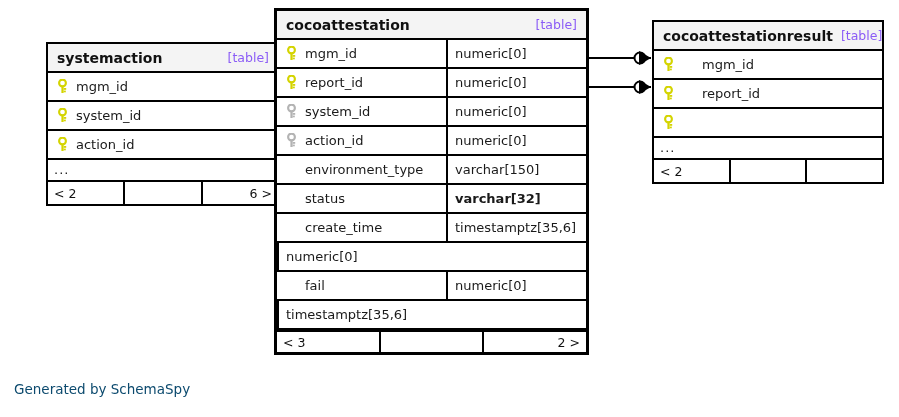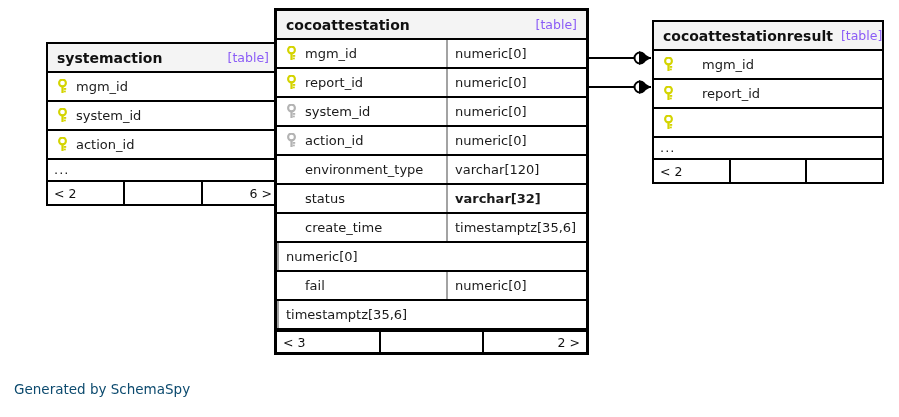--- a/index.html
+++ b/index.html
@@ -90,21 +90,21 @@
     min-width: 0;
   }
   .cell-type {
     box-sizing: border-box;
     display: flex;
     align-items: center;
     padding-left: 7px;
     font-size: 13px;
     color: #1a1a1a;
     white-space: nowrap;
-    border-left: 2px solid #a3a3a3;
+    border-left: 2px solid #000000;
   }
 
   .name-text { display: inline-block; }
 
   
   .keyicon {
     width: 13px;
     min-width: 13px;
     height: 15px;
     margin-right: 7px;
@@ -333,21 +333,21 @@
         <span class="name-text">action_id</span>
       </div>
       <div class="cell-type" style="width:140px;">numeric[0]</div>
     </div>
 
     <div class="tbl-row">
       <div class="cell-name">
         <span class="keyspace"></span>
         <span class="name-text">environment_type</span>
       </div>
-      <div class="cell-type" style="width:140px;">varchar[120]</div>
+      <div class="cell-type" style="width:140px;">varchar[150]</div>
     </div>
 
     <div class="tbl-row">
       <div class="cell-name">
         <span class="keyspace"></span>
         <span class="name-text">status</span>
       </div>
       <div class="cell-type" style="width:140px;font-weight:bold;">varchar[32]</div>
     </div>
 

